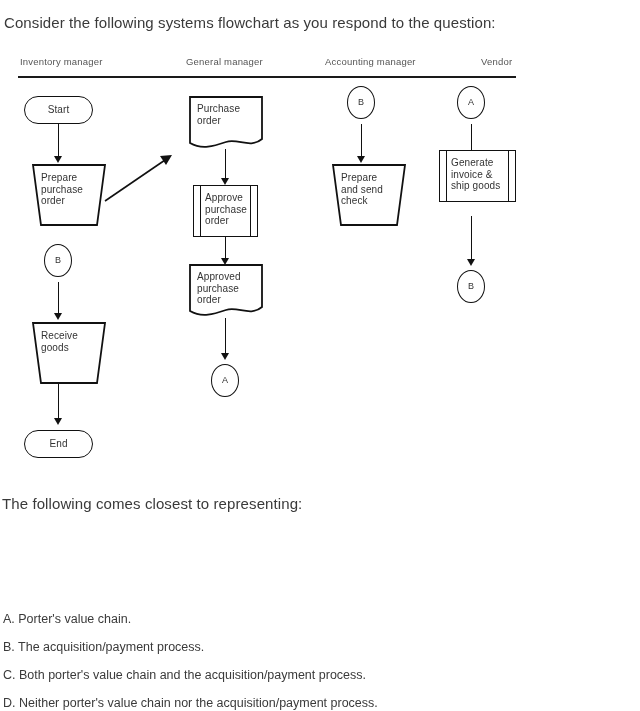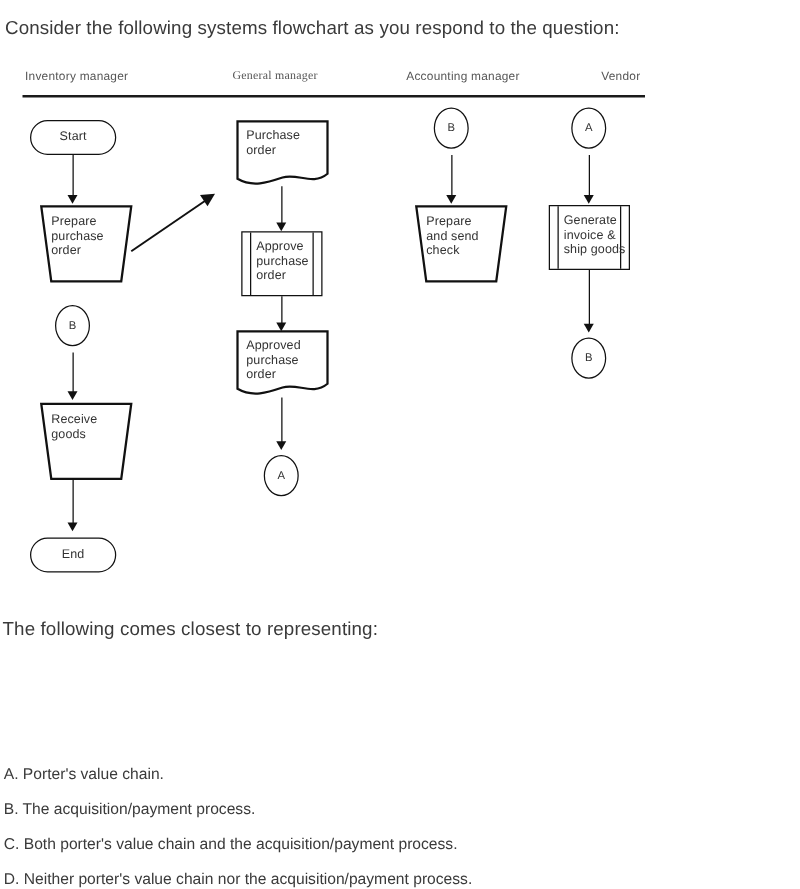--- a/index.html
+++ b/index.html
@@ -53,21 +53,21 @@
   }
   .lane-header {
     position: absolute;
     top: 10px;
     font-size: 9.5px;
     color: #555;
     white-space: nowrap;
     letter-spacing: 0.2px;
   }
   #lane-header-0 { left: 20px; }
-  #lane-header-1 { left: 186px; font-family: Liberation Serif, serif; }
+  #lane-header-1 { left: 186px; }
   #lane-header-2 { left: 325px; }
   #lane-header-3 { left: 457px; margin-left: 24px; }
 
   
   .node {
     position: absolute;
     box-sizing: border-box;
   }
   .node-label {
     position: absolute;
@@ -235,21 +235,21 @@
   <div class="node-label" style="left:341px; top:126px;">Prepare
 and send
 check</div>
 
   <div class="node connector-oval" style="left:457px; top:40px; width:28px; height:33px;">
     <span class="node-label">A</span>
   </div>
   <div class="arrow-v" style="left:471px; top:78px; height:33px;"></div>
   <div class="arrow-head-down" style="left:467px; top:110px;"></div>
 
-  <div class="node sidebar-box" style="left:439px; top:118px; width:65px; height:52px; position:absolute;">
+  <div class="node sidebar-box" style="left:439px; top:104px; width:77px; height:52px; position:absolute;">
     <span class="bar left"></span>
     <span class="bar right"></span>
     <span class="node-label">Generate
 invoice &amp;
 ship goods</span>
   </div>
 
   <div class="arrow-v" style="left:471px; top:170px; height:44px;"></div>
   <div class="arrow-head-down" style="left:467px; top:213px;"></div>
 

